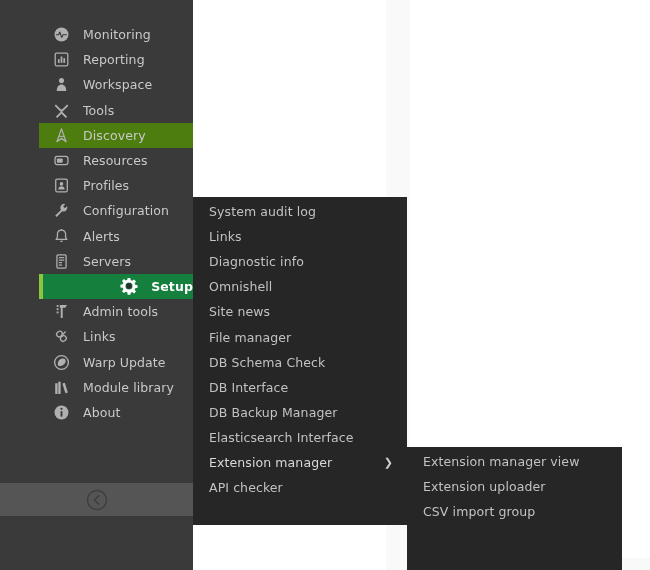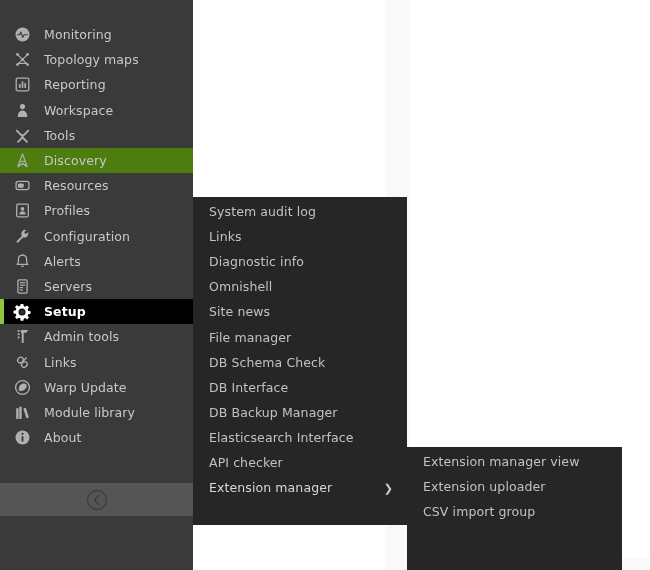--- a/index.html
+++ b/index.html
@@ -25,31 +25,32 @@
   }
   #content-footer {
     position:absolute; left:193px; top:558px; width:457px; height:12px;
     background:#f9f9f9;
   }
 
   
   #sidebar {
     position:absolute; left:0; top:0; width:193px; height:570px;
     background:#3a3a3a;
+    padding-left:39px;
   }
   #sidebar-top-pad { height:22px; background:#3a3a3a; }
   .nav-item {
     position:relative;
     height:25.2px;
     display:flex; align-items:center;
     cursor:pointer;
     background:#3a3a3a;
   }
   .nav-item.hovered { background:#4d7c0f; }
-  .nav-item.active { background:#000000; }
+  .nav-item.active { background:#15803d;justify-content:flex-end; }
   .nav-item .accent {
     position:absolute; left:0; top:0; bottom:0; width:4px;
     background:transparent;
   }
   .nav-item.active .accent { background:#8cc63e; }
   .nav-ico {
     width:44px; min-width:44px; height:25px;
     display:flex; align-items:center; justify-content:center;
   }
   .nav-ico svg { display:block; }
@@ -122,36 +123,20 @@
   <div id="nav-list">
       <div class="nav-item">
         <span class="accent"></span>
         <span class="nav-ico">
           <svg width="17" height="17" viewBox="0 0 20 20">
             <circle cx="10" cy="10" r="8.2" fill="#b0b0b0"></circle>
             <polyline points="4,10.3 6.6,10.3 8,7 10.2,13.4 11.8,10.3 15.8,10.3" fill="none" stroke="#3a3a3a" stroke-width="1.3" stroke-linejoin="round" stroke-linecap="round"></polyline>
           </svg>
         </span>
         <span class="nav-label">Monitoring</span>
-      </div>
-      <div class="nav-item">
-        <span class="accent"></span>
-        <span class="nav-ico">
-          <svg width="17" height="17" viewBox="0 0 20 20">
-            <line x1="4.3" y1="4.3" x2="15.7" y2="15.7" stroke="#b0b0b0" stroke-width="1.5"></line>
-            <line x1="15.7" y1="4.3" x2="4.3" y2="15.7" stroke="#b0b0b0" stroke-width="1.5"></line>
-            <line x1="4.6" y1="14.6" x2="15.4" y2="14.6" stroke="#b0b0b0" stroke-width="1.4"></line>
-            <circle cx="4" cy="4" r="1.6" fill="#b0b0b0"></circle>
-            <circle cx="16" cy="4" r="1.6" fill="#b0b0b0"></circle>
-            <circle cx="4" cy="16" r="1.6" fill="#b0b0b0"></circle>
-            <circle cx="16" cy="16" r="1.6" fill="#b0b0b0"></circle>
-            <circle cx="10" cy="10" r="1.5" fill="#b0b0b0"></circle>
-          </svg>
-        </span>
-        <span class="nav-label">Topology maps</span>
       </div>
       <div class="nav-item">
         <span class="accent"></span>
         <span class="nav-ico">
           <svg width="17" height="17" viewBox="0 0 20 20">
             <rect x="2.6" y="2.6" width="14.8" height="14.8" rx="1.4" fill="none" stroke="#b0b0b0" stroke-width="1.5"></rect>
             <rect x="5.8" y="9.6" width="2" height="4.4" fill="#b0b0b0"></rect>
             <rect x="9" y="6.4" width="2" height="7.6" fill="#b0b0b0"></rect>
             <rect x="12.2" y="8.4" width="2" height="5.6" fill="#b0b0b0"></rect>
           </svg>
@@ -348,27 +333,27 @@
     </div>
     <div class="sub-item">
       <span class="sub-label">DB Interface</span>
     </div>
     <div class="sub-item">
       <span class="sub-label">DB Backup Manager</span>
     </div>
     <div class="sub-item">
       <span class="sub-label">Elasticsearch Interface</span>
     </div>
-    <div class="sub-item">
-      <span class="sub-label">API checker</span>
-    </div>
     <div class="sub-item expanded">
       <span class="sub-label">Extension manager</span>
       <span class="sub-arrow">❯</span>
     </div>
+    <div class="sub-item">
+      <span class="sub-label">API checker</span>
+    </div>
   </div>
 
 <div class="submenu" id="submenu-extension">
     <div class="sub-item">
       <span class="sub-label">Extension manager view</span>
     </div>
     <div class="sub-item">
       <span class="sub-label">Extension uploader</span>
     </div>
     <div class="sub-item">

